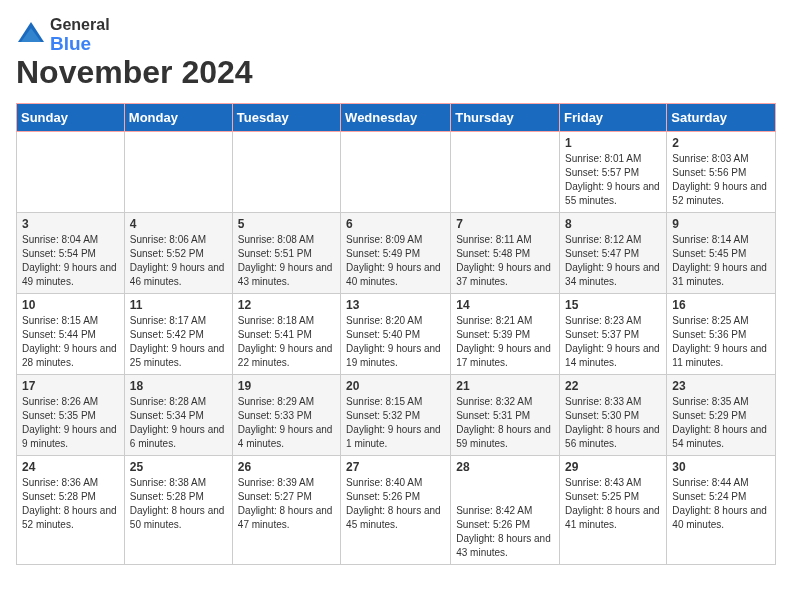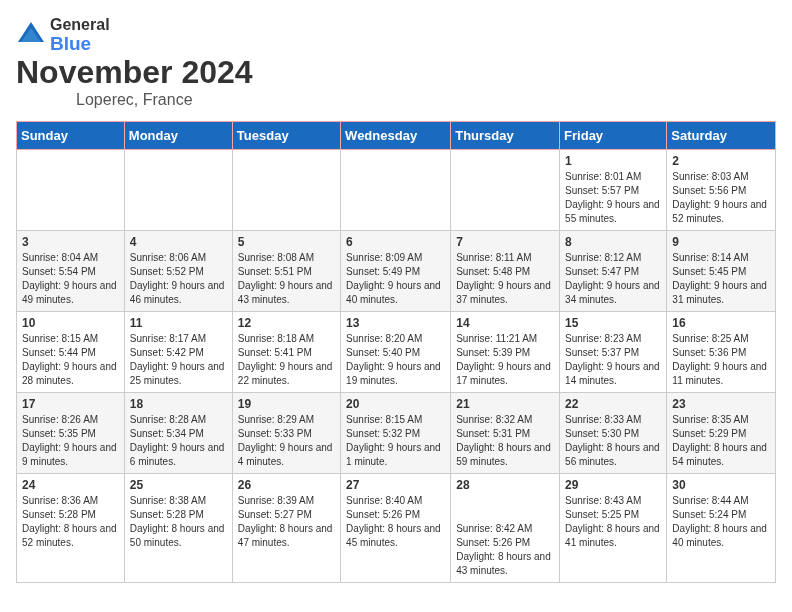--- a/index.html
+++ b/index.html
@@ -103,21 +103,20 @@
       <polygon points="15,2 28,22 2,22" fill="#1a6abf"></polygon>
       <polygon points="15,8 25,22 5,22" fill="#4a9de0" opacity="0.5"></polygon>
     </svg>
     <div class="logo-text">
       <span class="logo-general">General</span>
       <span class="logo-blue">Blue</span>
     </div>
   </div>
   <div class="title-block">
     <div class="month-title">November 2024</div>
-    <div class="location">Loperec, France</div>
   </div>
 </div>
 
 <table class="calendar">
   <thead>
     <tr>
     <th>Sunday</th>
         <th>Monday</th>
         <th>Tuesday</th>
         <th>Wednesday</th>
@@ -210,21 +209,21 @@
 Daylight: 9 hours and 22 minutes.</div>
         </td>
         <td>
           <span class="day-num">13</span>
           <div class="day-info" style="white-space: pre-line;">Sunrise: 8:20 AM
 Sunset: 5:40 PM
 Daylight: 9 hours and 19 minutes.</div>
         </td>
         <td>
           <span class="day-num">14</span>
-          <div class="day-info" style="white-space: pre-line;">Sunrise: 11:21 AM
+          <div class="day-info" style="white-space: pre-line;">Sunrise: 8:21 AM
 Sunset: 5:39 PM
 Daylight: 9 hours and 17 minutes.</div>
         </td>
         <td>
           <span class="day-num">15</span>
           <div class="day-info" style="white-space: pre-line;">Sunrise: 8:23 AM
 Sunset: 5:37 PM
 Daylight: 9 hours and 14 minutes.</div>
         </td>
         <td>

